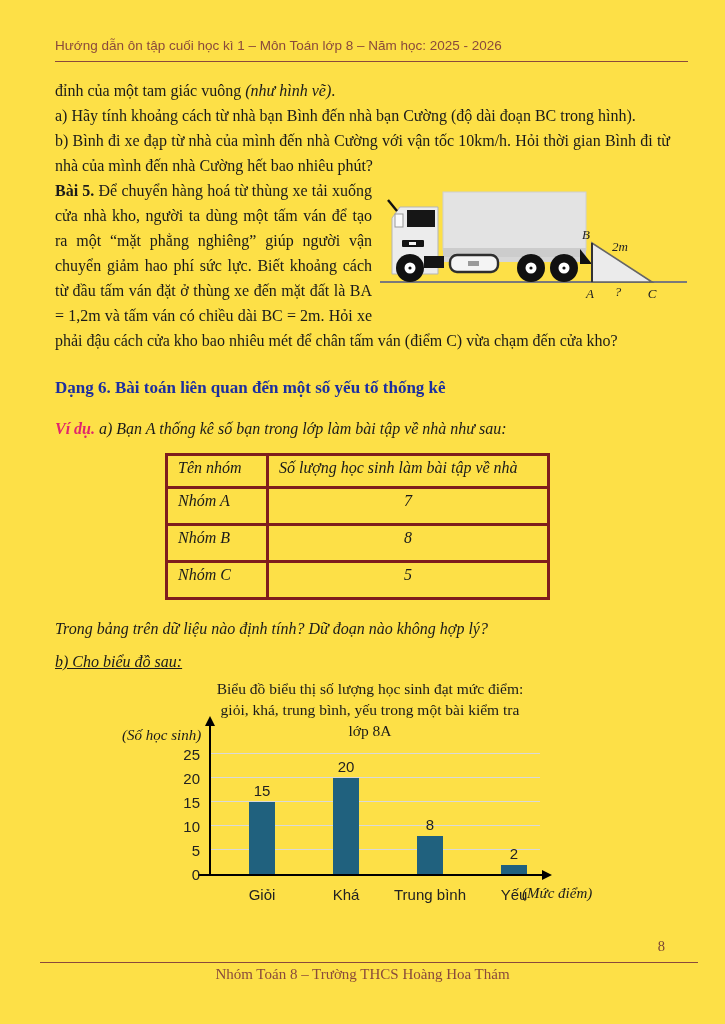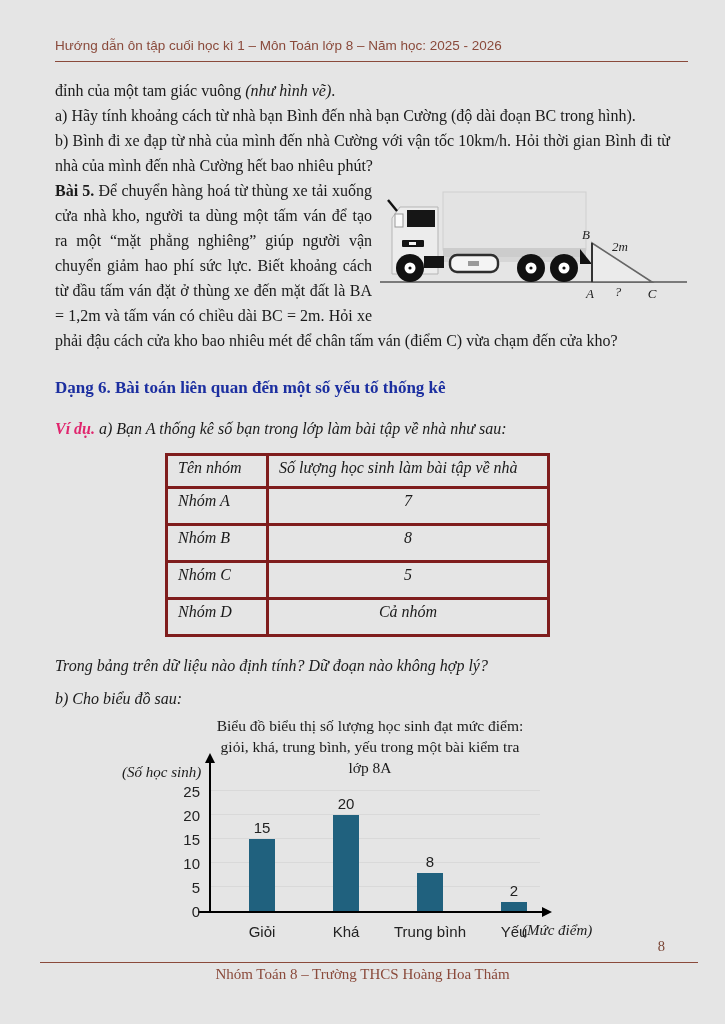--- a/index.html
+++ b/index.html
@@ -1,16 +1,16 @@
 <!DOCTYPE html>
 <html><head>
 <meta charset="utf-8">
 <style>
   html,body{margin:0;padding:0;background:#fff;}
-  .page{position:relative;width:725px;height:1024px;background:#e5e5e5;overflow:hidden;
+  .page{position:relative;width:725px;height:1024px;background:#fde047;overflow:hidden;
         font-family:"Liberation Serif",serif;color:#1a1a1a;}
   
   .header-title{position:absolute;top:38px;left:55px;font-family:"Liberation Sans",sans-serif;
         font-size:13.5px;color:#8a4a3b;}
   .header-rule{position:absolute;top:61px;left:55px;width:633px;height:1.4px;background:#8a4a3b;}
   
   .main{position:absolute;top:78px;left:55px;width:615px;}
   p{margin:0;font-size:16px;line-height:25px;}
   .jt{text-align:justify;}
   .fig{float:right;width:310px;height:132px;margin:0 -20px 4px 8px;}
@@ -20,21 +20,21 @@
   .example .vd{font-weight:bold;color:#e0256d;}
   
   table.stat{border-collapse:collapse;margin:12px 0 0 110px;font-style:italic;font-size:16px;color:#1a1a1a;}
   table.stat th,table.stat td{border:3px solid #7f1d1d;vertical-align:top;padding:3px 10px;}
   table.stat th{font-weight:normal;text-align:left;height:24px;}
   table.stat td{height:28px;}
   .c1{width:78px;}
   .c2{width:258px;text-align:center;}
   .c2h{width:258px;text-align:left;}
   .iq{margin:16px 0 0 0;font-style:italic;}
-  .iq2{margin:8px 0 0 0;font-style:italic;}
+  .iq2{margin:8px 0 0 0;font-style:italic;text-decoration:underline;}
   
   .chart-title{margin:4px 0 0 35px;width:560px;text-align:center;font-size:15.5px;line-height:21px;
         white-space:pre-line;}
   .chart-body{position:relative;width:430px;height:153px;margin:-18px 0 46px 115px;
         font-family:"Liberation Sans",sans-serif;font-size:15px;color:#222;}
   .yaxis{position:absolute;left:39px;top:2px;bottom:0;width:1.6px;background:#000;}
   .yarrow{position:absolute;left:34.8px;top:-7px;width:0;height:0;
         border-left:5px solid transparent;border-right:5px solid transparent;border-bottom:10px solid #000;}
   .xaxis{position:absolute;left:28px;bottom:0;width:346px;height:1.6px;background:#000;}
   .xarrow{position:absolute;left:372px;bottom:-4.2px;width:0;height:0;
@@ -130,24 +130,20 @@
           <td class="c2">7</td>
         </tr>
         <tr>
           <td class="c1">Nhóm B</td>
           <td class="c2">8</td>
         </tr>
         <tr>
           <td class="c1">Nhóm C</td>
           <td class="c2">5</td>
         </tr>
-        <tr>
-          <td class="c1">Nhóm D</td>
-          <td class="c2">Cả nhóm</td>
-        </tr>
       </tbody>
     </table>
 
     <p class="iq">Trong bảng trên dữ liệu nào định tính? Dữ đoạn nào không hợp lý?</p>
     <p class="iq2">b) Cho biểu đồ sau:</p>
 
     <div>
       <div class="chart-title">Biểu đồ biểu thị số lượng học sinh đạt mức điểm:
 giỏi, khá, trung bình, yếu trong một bài kiểm tra
 lớp 8A</div>

